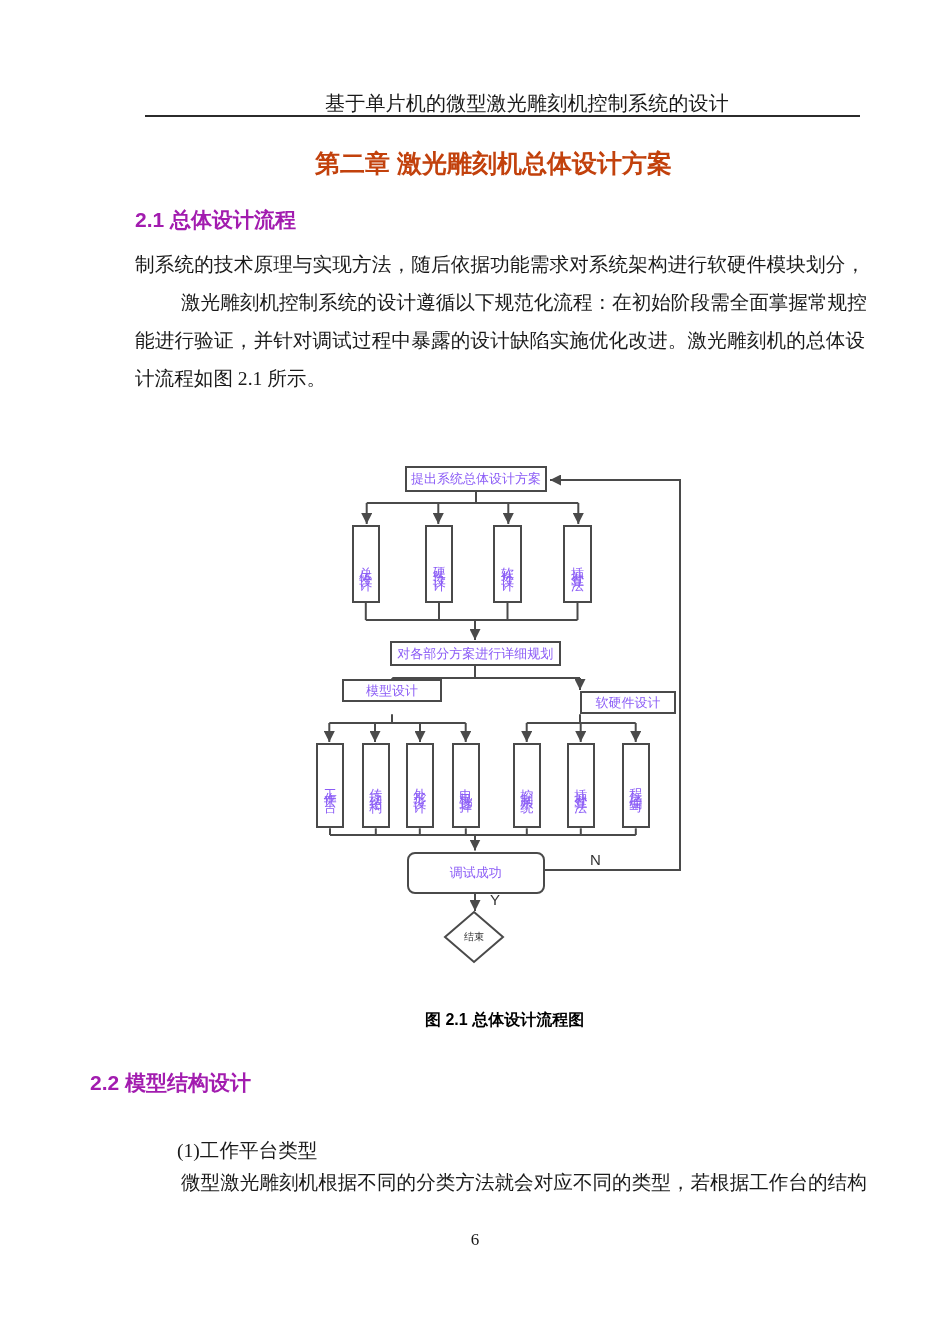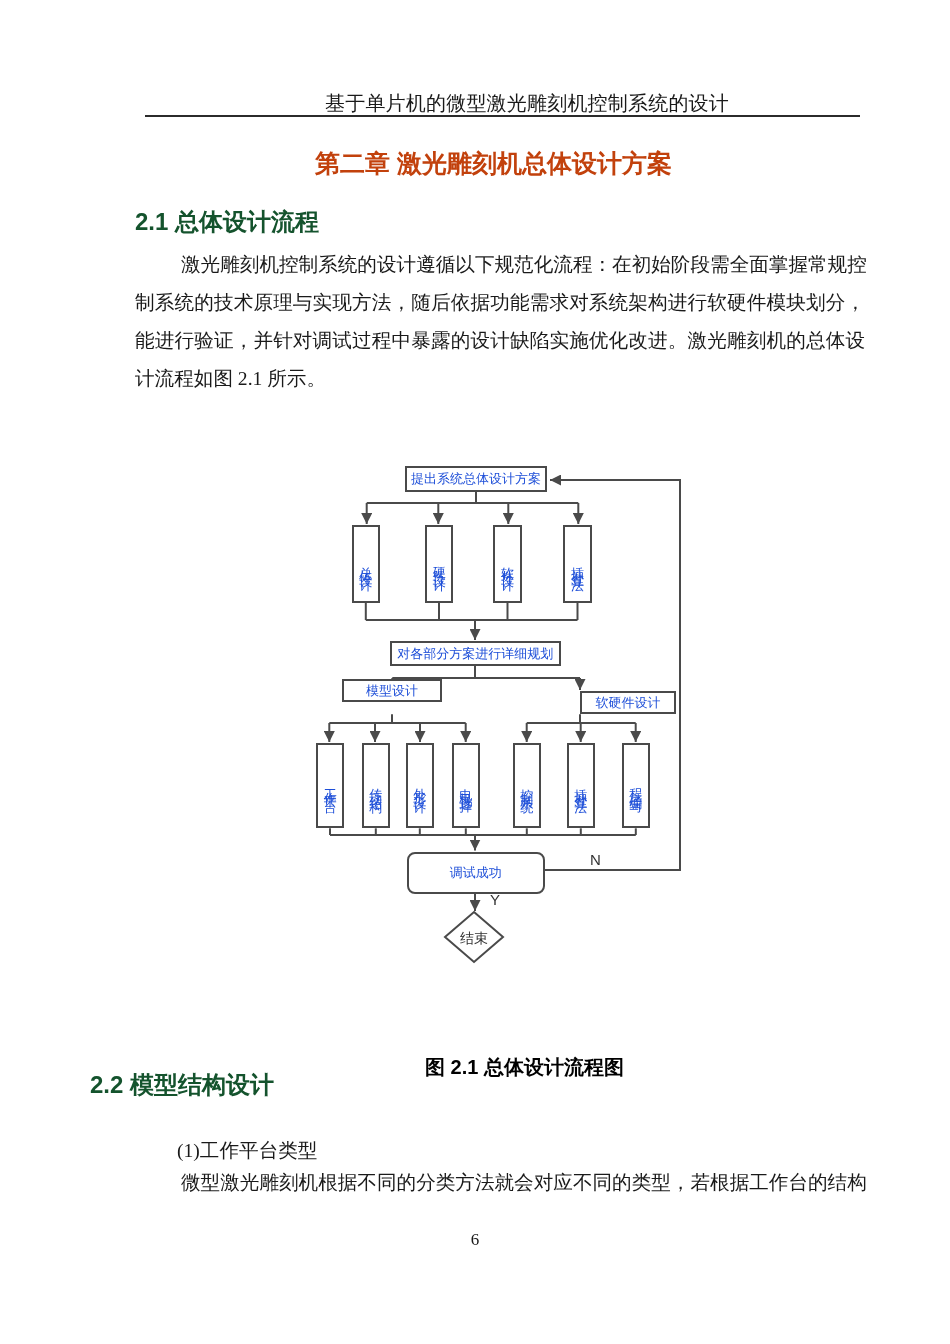--- a/index.html
+++ b/index.html
@@ -19,21 +19,21 @@
     font-size:20px;letter-spacing:0.2px;white-space:nowrap;color:#1a1a1a;
   }
   .header-rule{
     top:115px;left:145px;width:715px;height:2px;background:#2b2b2b;
   }
   .chapter-title{
     top:147px;left:315px;
     font-size:25px;font-weight:bold;color:#c2410c;white-space:nowrap;
   }
   .h2{
-    font-weight:bold;color:#14532d;font-size:24px;white-space:nowrap;
+    font-weight:bold;color:#a21caf;font-size:21px;white-space:nowrap;
   }
   .sec21{top:206px;left:135px;}
   .sec22{top:1069px;left:90px;}
 
   .para{
     left:135px;width:730px;
     font-size:19.6px;line-height:38px;color:#1a1a1a;
   }
   .para .pline{
     white-space:nowrap;
@@ -46,70 +46,70 @@
   .para .pline.indent{text-indent:46px;}
   .para1{top:246px;}
   .para2{top:1164px;}
 
   .list-item{
     top:1137px;left:177px;font-size:19.6px;white-space:nowrap;color:#1a1a1a;
   }
 
   .fig-caption{
     top:1010px;left:425px;
-    font-size:20px;font-weight:bold;color:#000;white-space:nowrap;margin-top:44px;
+    font-size:16px;font-weight:bold;color:#000;white-space:nowrap;
   }
   .page-num{
     top:1230px;left:0;width:950px;text-align:center;
     font-size:17px;color:#1a1a1a;
   }
 
   
   .flowchart{
     top:455px;left:300px;width:395px;height:515px;
   }
   .flowchart svg{position:absolute;top:0;left:0;}
   .fc-node{
     position:absolute;box-sizing:border-box;
     border:2px solid #4a4a4a;background:#fff;
     display:flex;align-items:center;justify-content:center;
     font-family:"Liberation Sans","DejaVu Sans",sans-serif;
-    font-size:13px;color:#1d4ed8;
+    font-size:13px;color:#8b5cf6;
   }
   .fc-node .vtxt{
     writing-mode:vertical-rl;text-orientation:upright;
     letter-spacing:4px;line-height:1;
   }
   .fc-rounded{border-radius:8px;}
   .fc-plain{
     position:absolute;border:none;background:transparent;
     font-family:"Liberation Sans","DejaVu Sans",sans-serif;
     font-size:15px;color:#333;
   }
   .diamond-label{
     position:absolute;left:144px;top:475px;width:60px;text-align:center;
     font-family:Liberation Serif, serif;
-    font-size:14px;color:#333;
+    font-size:10px;color:#333;
   }
 </style>
 </head>
 <body>
 
 <div class="page">
 
   <div class="abs header-text">基于单片机的微型激光雕刻机控制系统的设计</div>
   <div class="abs header-rule"></div>
 
   <div class="abs chapter-title sans">第二章 激光雕刻机总体设计方案</div>
 
   <div class="abs h2 sans sec21">2.1 总体设计流程</div>
 
   <div class="abs para para1">
+    <div class="pline">制系统的技术原理与实现方法，随后依据功能需求对系统架构进行软硬件模块划分，</div>
     <div class="pline indent">激光雕刻机控制系统的设计遵循以下规范化流程：在初始阶段需全面掌握常规控</div>
-    <div class="pline">制系统的技术原理与实现方法，随后依据功能需求对系统架构进行软硬件模块划分，</div>
     <div class="pline">能进行验证，并针对调试过程中暴露的设计缺陷实施优化改进。激光雕刻机的总体设</div>
     <div class="pline last">计流程如图 2.1 所示。</div>
   </div>
 
   <div class="abs flowchart">
     <svg width="395" height="515" viewBox="0 0 395 515">
       <defs>
         <marker id="ah" viewBox="0 0 10 10" refX="10" refY="5" markerWidth="11" markerHeight="11" orient="auto" markerUnits="userSpaceOnUse">
           <path d="M0,0 L10,5 L0,10 z" fill="#4a4a4a" stroke="none"></path>
         </marker>

